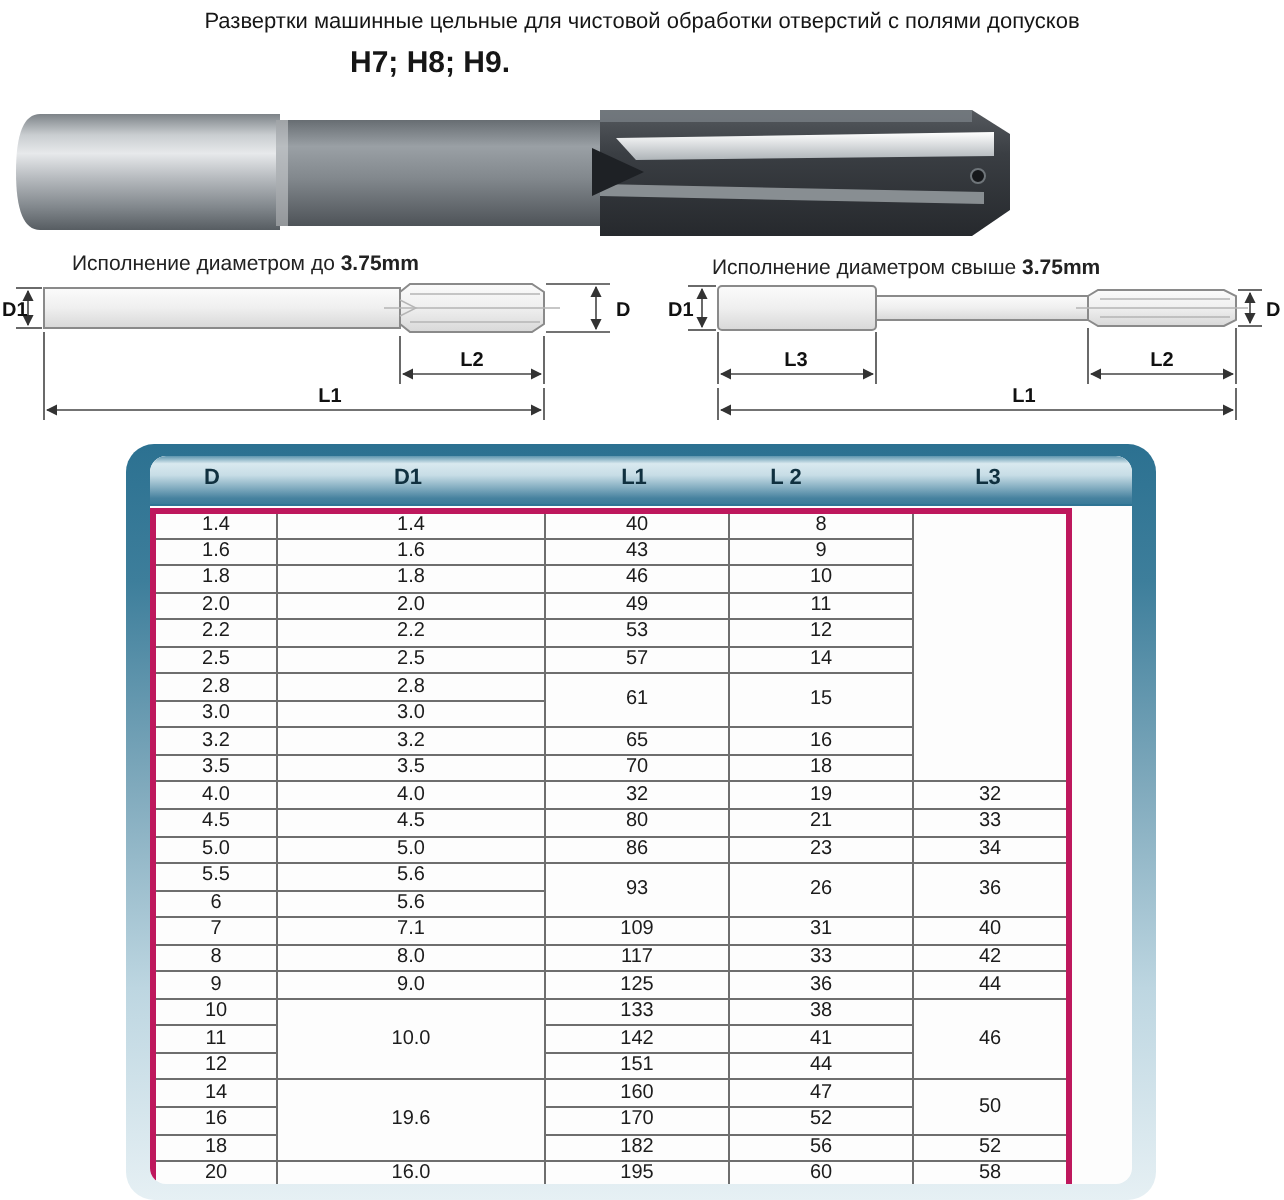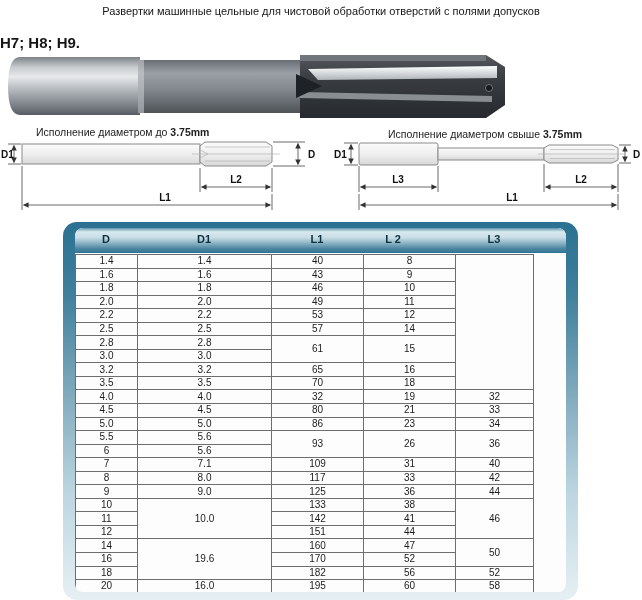--- a/index.html
+++ b/index.html
@@ -2,46 +2,46 @@
 <html><head>
 <meta charset="utf-8">
 <style>
   html,body{margin:0;padding:0;}
   body{
     width:642px;height:600px;position:relative;background:#ffffff;
     font-family:"Liberation Sans",sans-serif;overflow:hidden;
   }
   .title1{position:absolute;top:5px;left:0;width:642px;text-align:center;
     font-size:11px;color:#161616;}
-  .title2{position:absolute;top:34px;left:0;width:430px;text-align:left;
+  .title2{position:absolute;top:23px;left:0;width:430px;text-align:center;
     font-size:15px;font-weight:bold;color:#161616;}
   .caption{position:absolute;font-size:10.5px;color:#222;white-space:nowrap;}
   .caption b{font-size:10.5px;}
   .cap-left{top:126px;left:36px;}
-  .cap-right{top:128px;left:388px;}
+  .cap-right{top:128px;left:356px;}
   .photo-wrap{position:absolute;top:52px;left:0;width:642px;height:70px;}
   .diag{position:absolute;width:320px;height:80px;}
   .diag-left{top:136px;left:0;}
   .diag-right{top:136px;left:322px;}
   .dimtext{font-size:10px;font-weight:bold;fill:#111;}
   
   .table-frame{position:absolute;top:222px;left:63px;width:515px;height:378px;
     border-radius:14px;
     background:linear-gradient(180deg,#2c7191 0%,#3d7e9b 18%,#7fa9bc 45%,#bdd6e1 72%,#e6f0f4 100%);
   }
   .table-inner{position:absolute;top:6px;left:12px;right:12px;bottom:8px;
     background:#fdfdfd;border-radius:8px;overflow:hidden;}
   .header-bar{position:relative;height:24px;border-radius:8px 8px 0 0;
     background:linear-gradient(180deg,#5e95ae 0%,#d9e9ef 16%,#c7dde6 40%,#86afc2 65%,#47829f 88%,#3a7b99 100%);
     border-bottom:1px solid #2f7494;}
   .header-bar span{position:absolute;top:5px;transform:translateX(-50%);
     font-size:11px;font-weight:bold;color:#10303f;}
   .hc0{left:31px;} .hc1{left:129px;} .hc2{left:242px;} .hc3{left:318px;} .hc4{left:419px;}
   table.spec{border-collapse:collapse;table-layout:fixed;width:458px;margin-top:1px;
-    border:1px solid #be185d;}
+    border:3px solid #be185d;}
   table.spec td{border:1px solid #6e6e6e;text-align:center;vertical-align:middle;
     font-size:10px;color:#1c1c1c;padding:0;line-height:1;}
   table.spec tr{height:13.55px;}
 </style>
 </head>
 <body>
 
 <div class="title1">Развертки машинные цельные для чистовой обработки отверстий с полями допусков</div>
 <div class="title2">Н7; Н8; Н9.</div>
 

